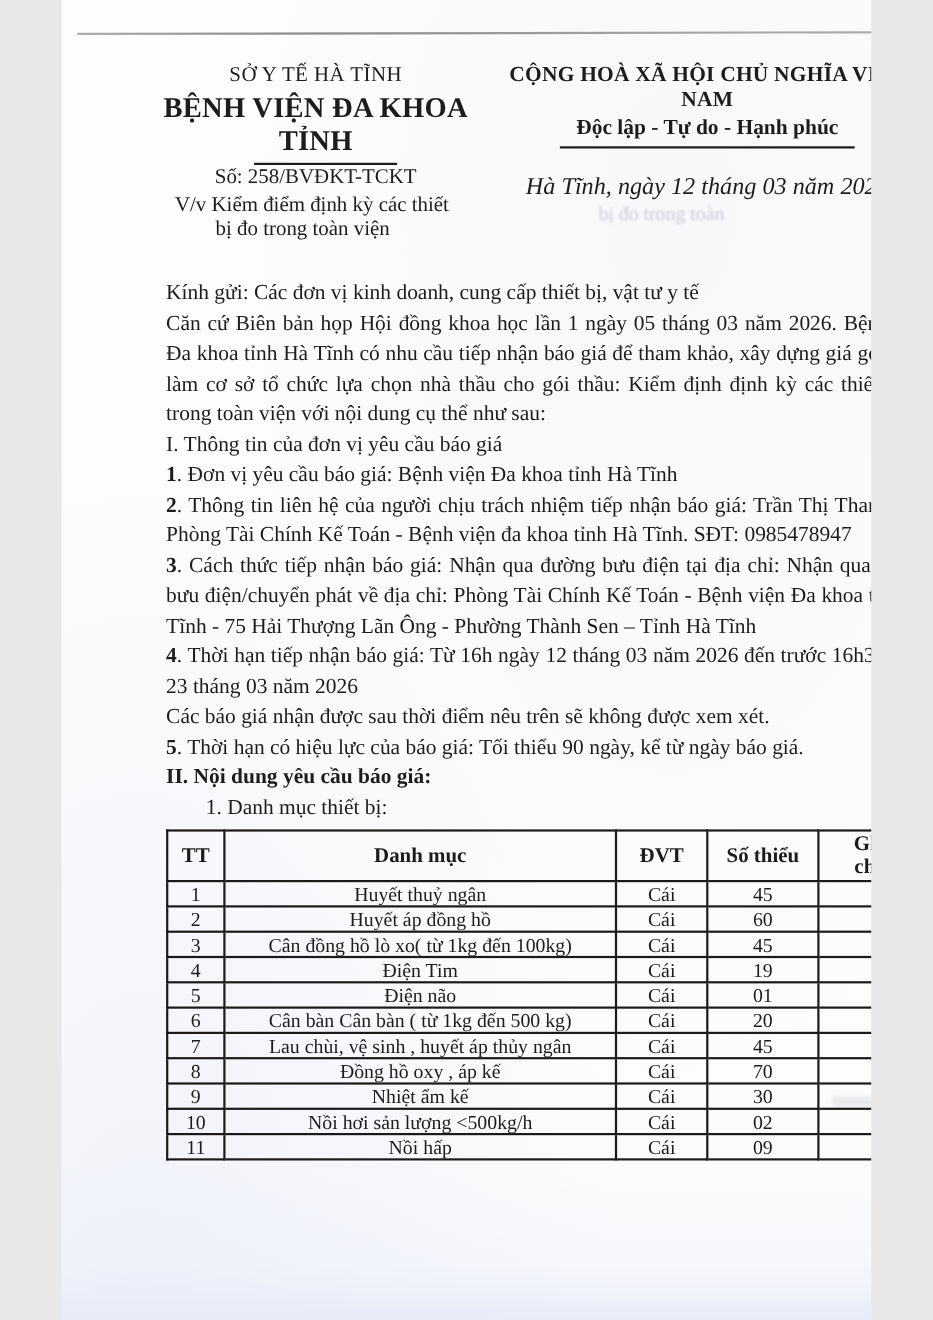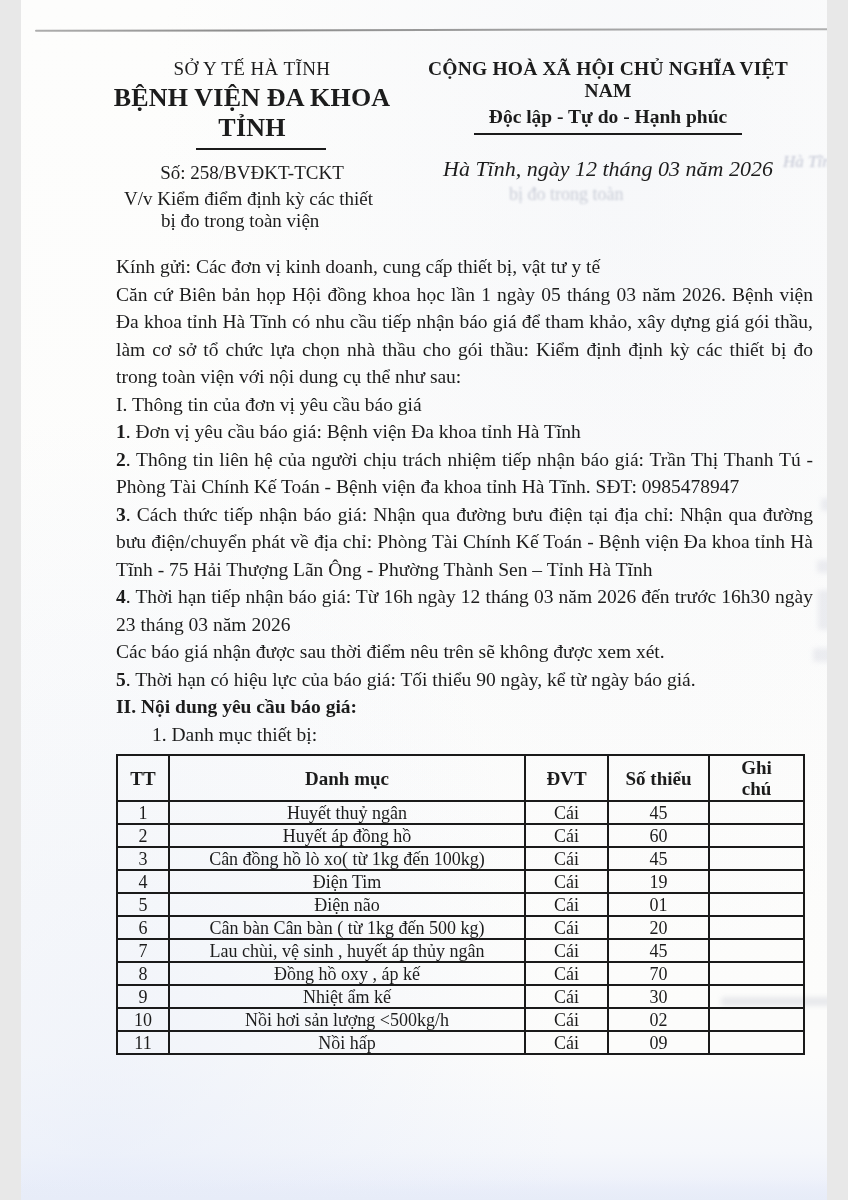--- a/index.html
+++ b/index.html
@@ -1,18 +1,18 @@
 <!DOCTYPE html>
 <html lang="vi"><head>
 <meta charset="utf-8">
 <style>
   html,body{margin:0;padding:0;background:#e8e8e8;}
   .page{
     position:relative;
-    width:806px;height:1200px;
+    width:736px;height:1200px;
     margin:0 auto;
     background:
       radial-gradient(ellipse at 75% 15%, rgba(235,238,246,.35), rgba(0,0,0,0) 55%),
       radial-gradient(ellipse at 10% 95%, rgba(225,232,248,.45), rgba(0,0,0,0) 45%),
       linear-gradient(180deg,#fdfdfc 0%,#fcfcfb 88%,#f5f7fb 96%,#eaeefa 100%);
     font-family:"Liberation Serif","DejaVu Serif",serif;
     color:#1c1c1c;
     overflow:hidden;
   }
   
@@ -20,21 +20,21 @@
     position:absolute;left:14px;top:29px;width:822px;height:2px;
     background:linear-gradient(90deg,#9a9a9a,#6f6f6f 25%,#8a8a8a 60%,#9f9f9f);
     transform:rotate(-0.12deg);opacity:.8;border-radius:1px;
   }
   
   .hdr-left{position:absolute;left:85px;top:58px;width:292px;text-align:center;}
   .hdr-right{position:absolute;left:383px;top:58px;width:408px;text-align:center;}
   .org1{font-size:19px;letter-spacing:.4px;}
   .org2{font-size:26px;font-weight:bold;margin-top:3px;letter-spacing:.2px;}
   .rule-left{width:130px;height:2px;background:#1b1b1b;margin:5px auto 0;transform:translateX(9px);}
-  .doc-no{font-size:19px;margin-top:12px;}
+  .doc-no{font-size:19px;}
   .subj1{font-size:19px;margin-top:4px;text-align:left;padding-left:18px;}
   .subj2{font-size:19px;margin-top:0;text-align:left;padding-left:55px;}
   .motto1{font-size:19.5px;font-weight:bold;letter-spacing:.2px;}
   .motto2{font-size:19.5px;font-weight:bold;margin-top:4px;}
   .rule-right{width:268px;height:2px;background:#1b1b1b;margin:5px auto 0;}
   .dateline{font-size:22px;font-style:italic;margin-top:21px;}
   
   .content{position:absolute;left:95px;top:253px;width:697px;}
   .content p{margin:0;font-size:19.5px;line-height:27.5px;}
   .salutation{}

